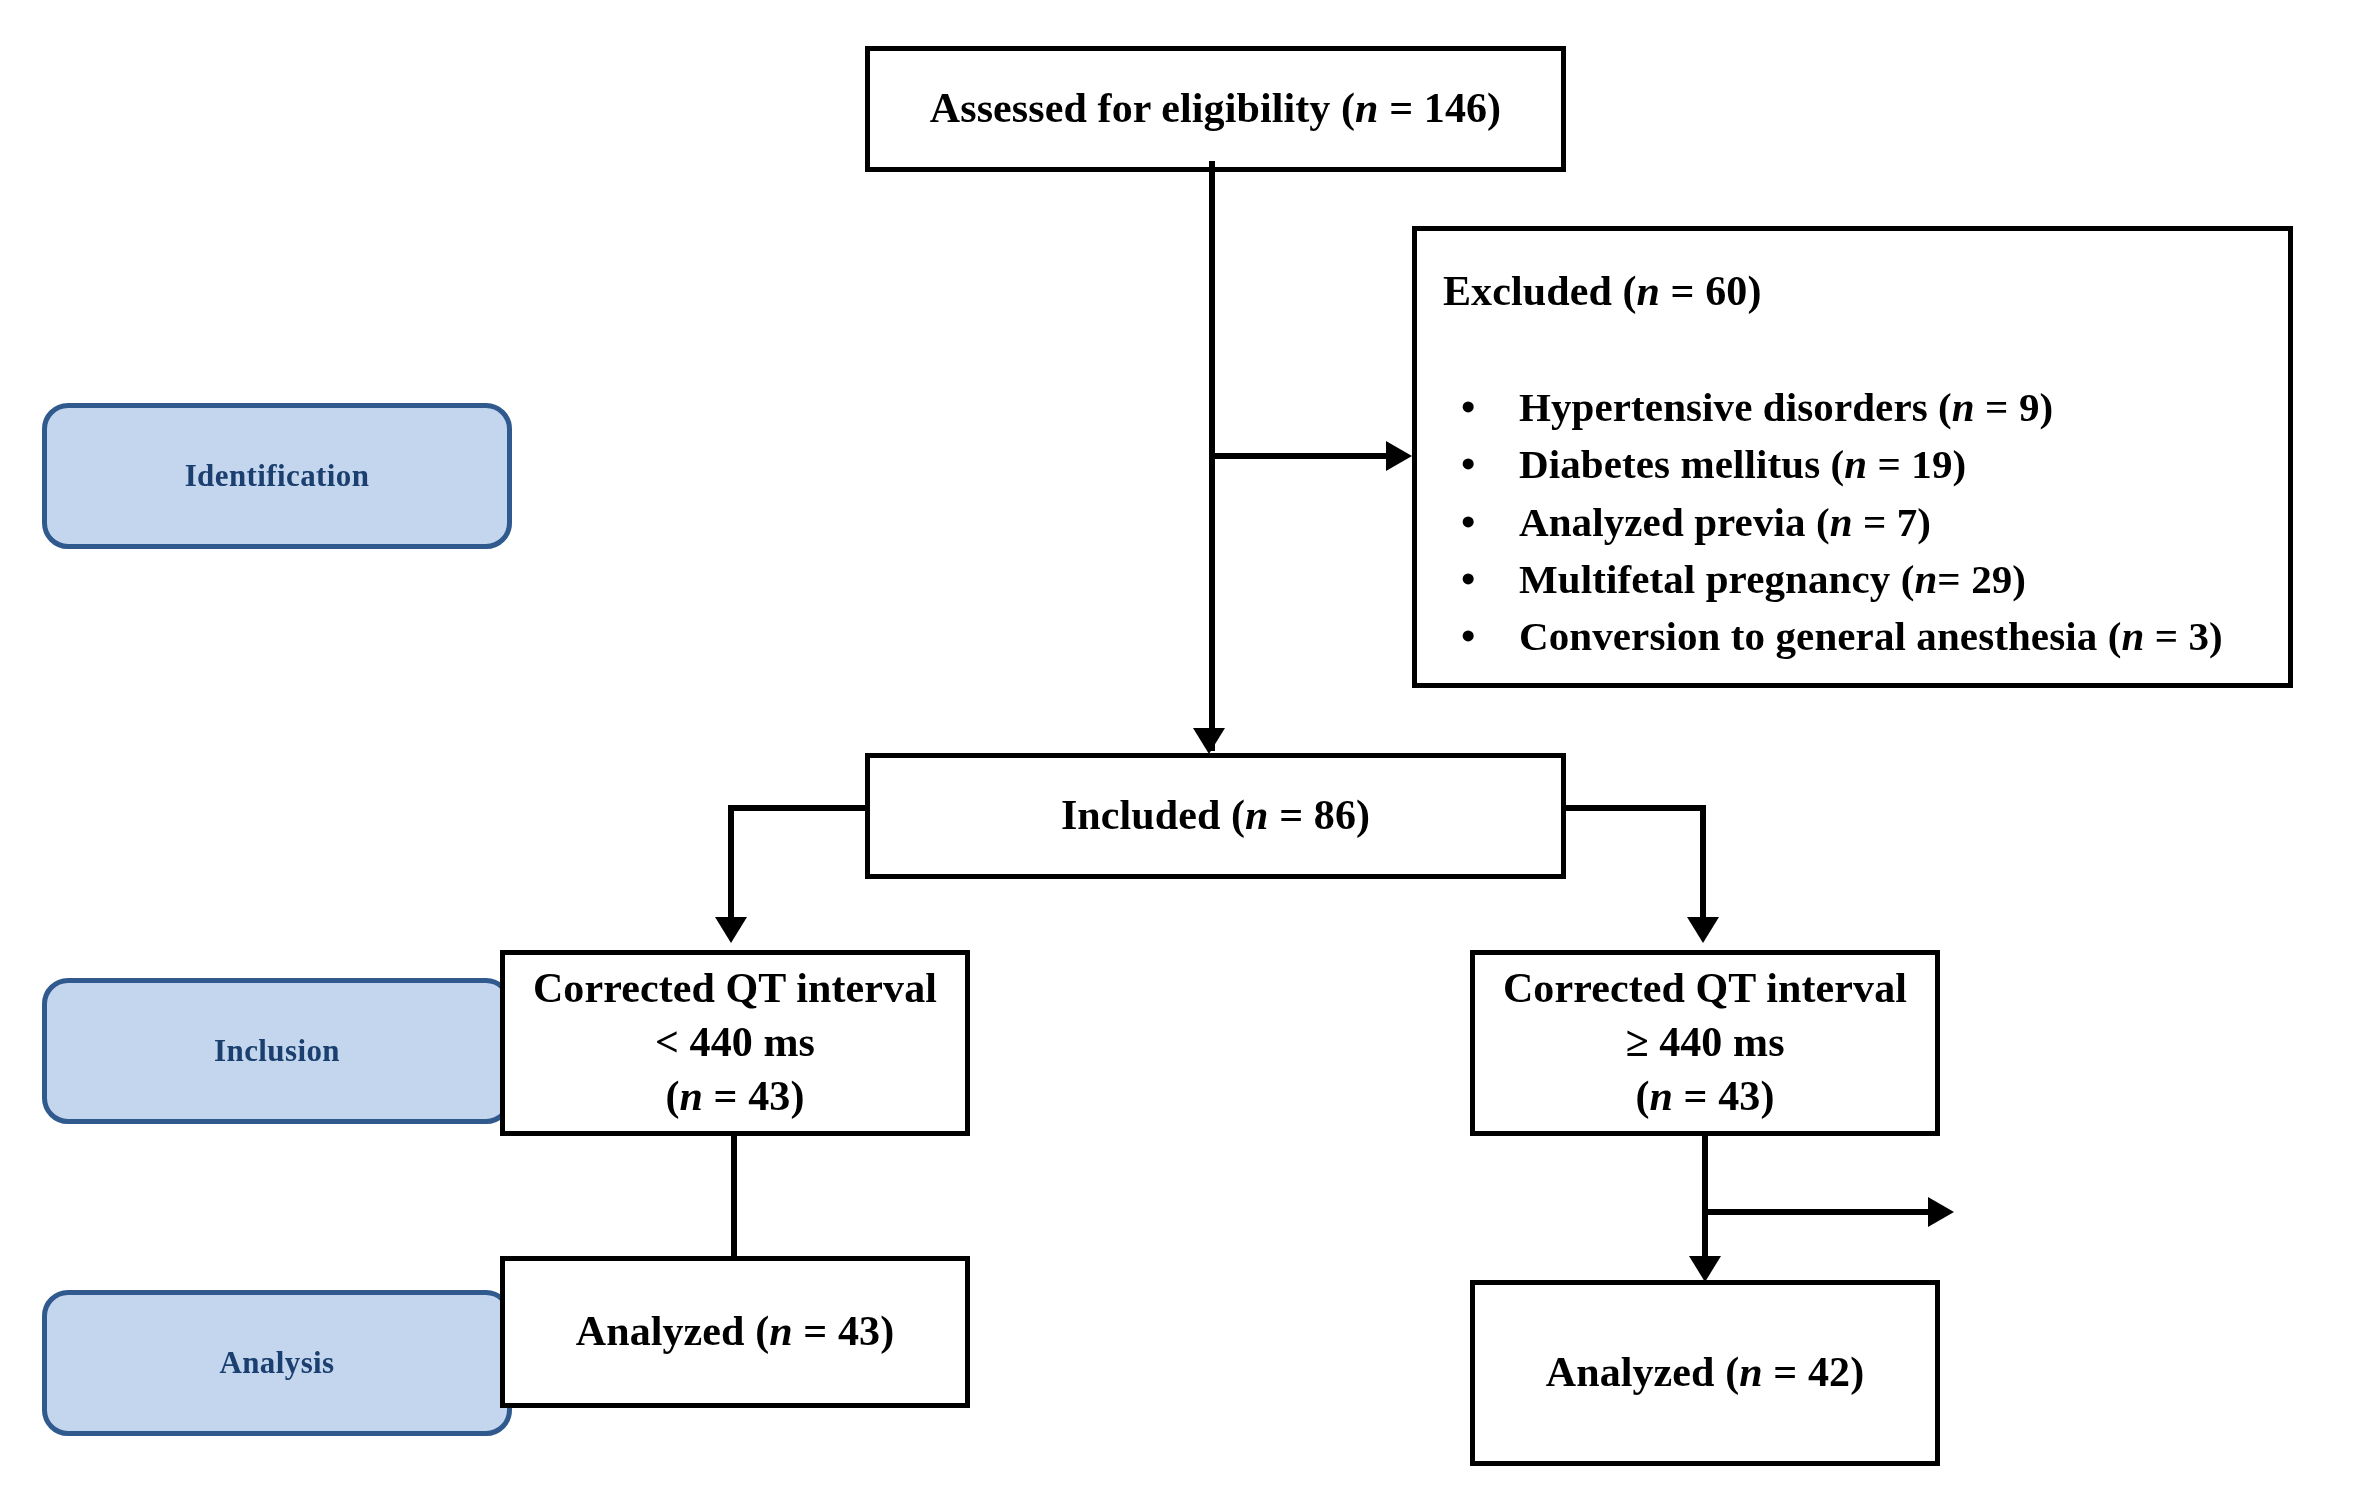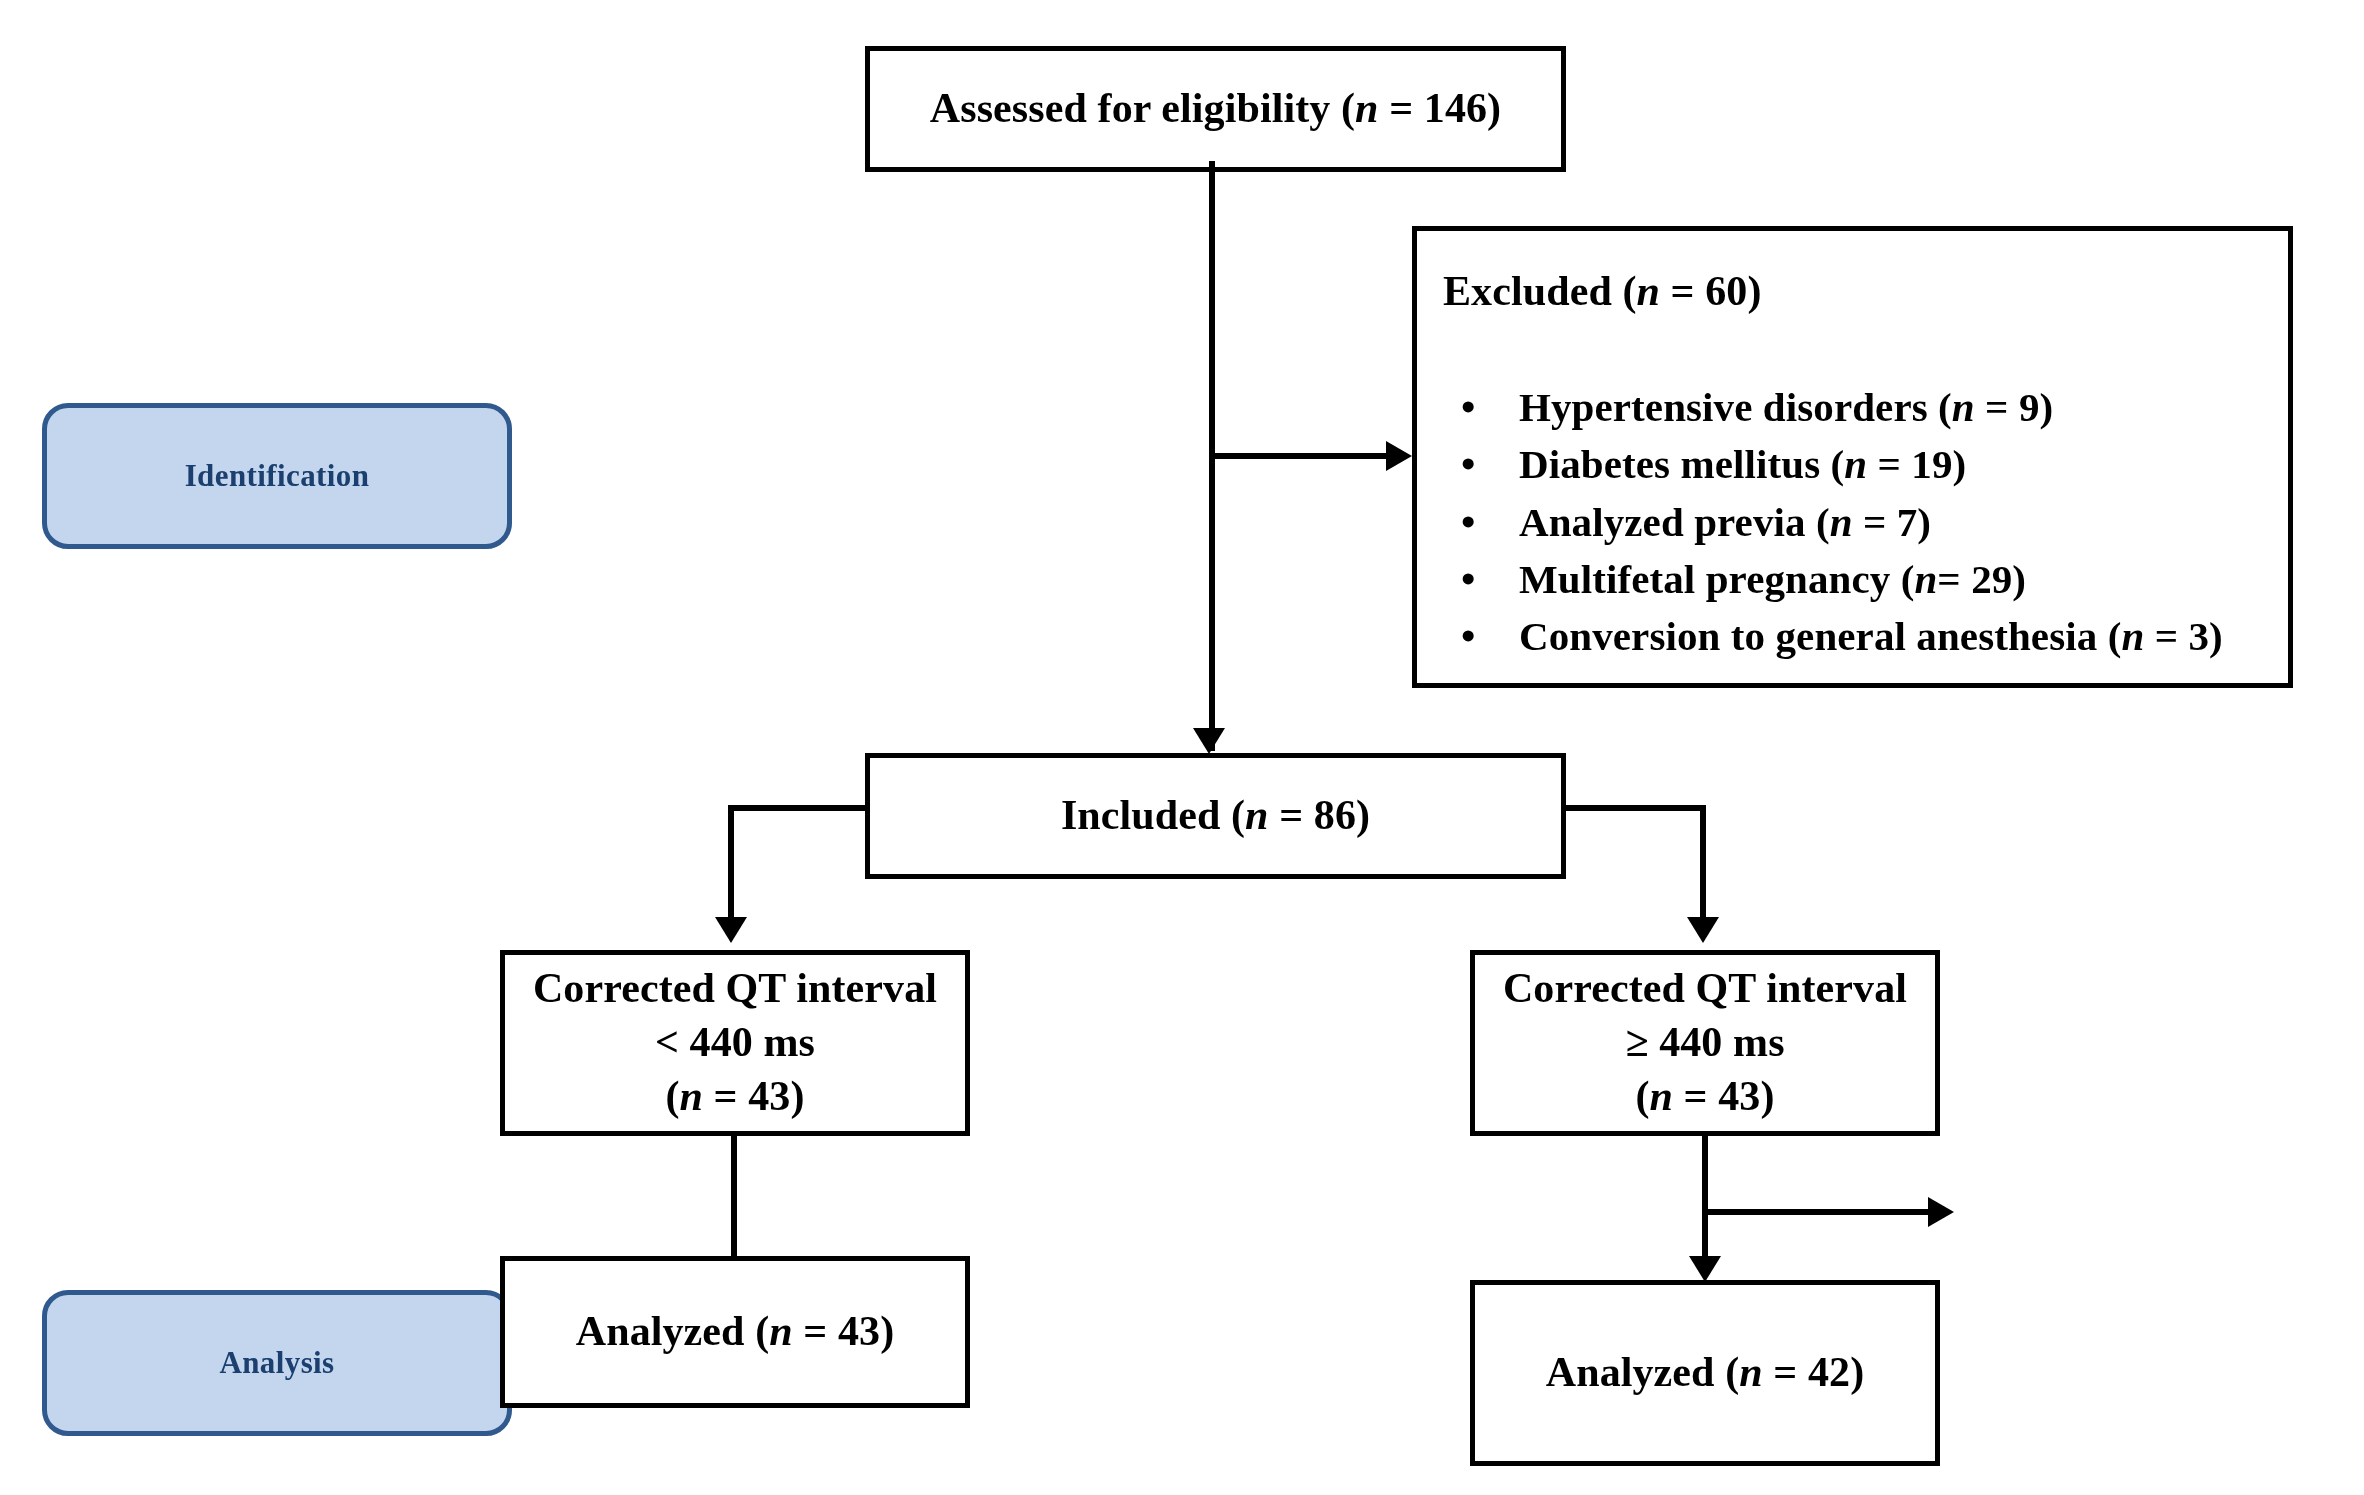--- a/index.html
+++ b/index.html
@@ -120,20 +120,23 @@
 </style>
 </head>
 <body>
 
 <div id="canvas">
 
   <div class="stage" style="left:42px; top:403px; width:470px; height:146px;">
     <span>Identification</span>
   </div>
 
+  <div class="stage" style="left:42px; top:978px; width:470px; height:146px;">
+    <span>Inclusion</span>
+  </div>
 
   <div class="stage" style="left:42px; top:1290px; width:470px; height:146px;">
     <span>Analysis</span>
   </div>
 
   <div class="fbox" style="left:865px; top:46px; width:701px; height:126px;">
     <div class="lines">
       <span class="ln f42"><span>Assessed for eligibility (</span><span class="it">n</span><span> = 146)</span></span>
     </div>
   </div>

